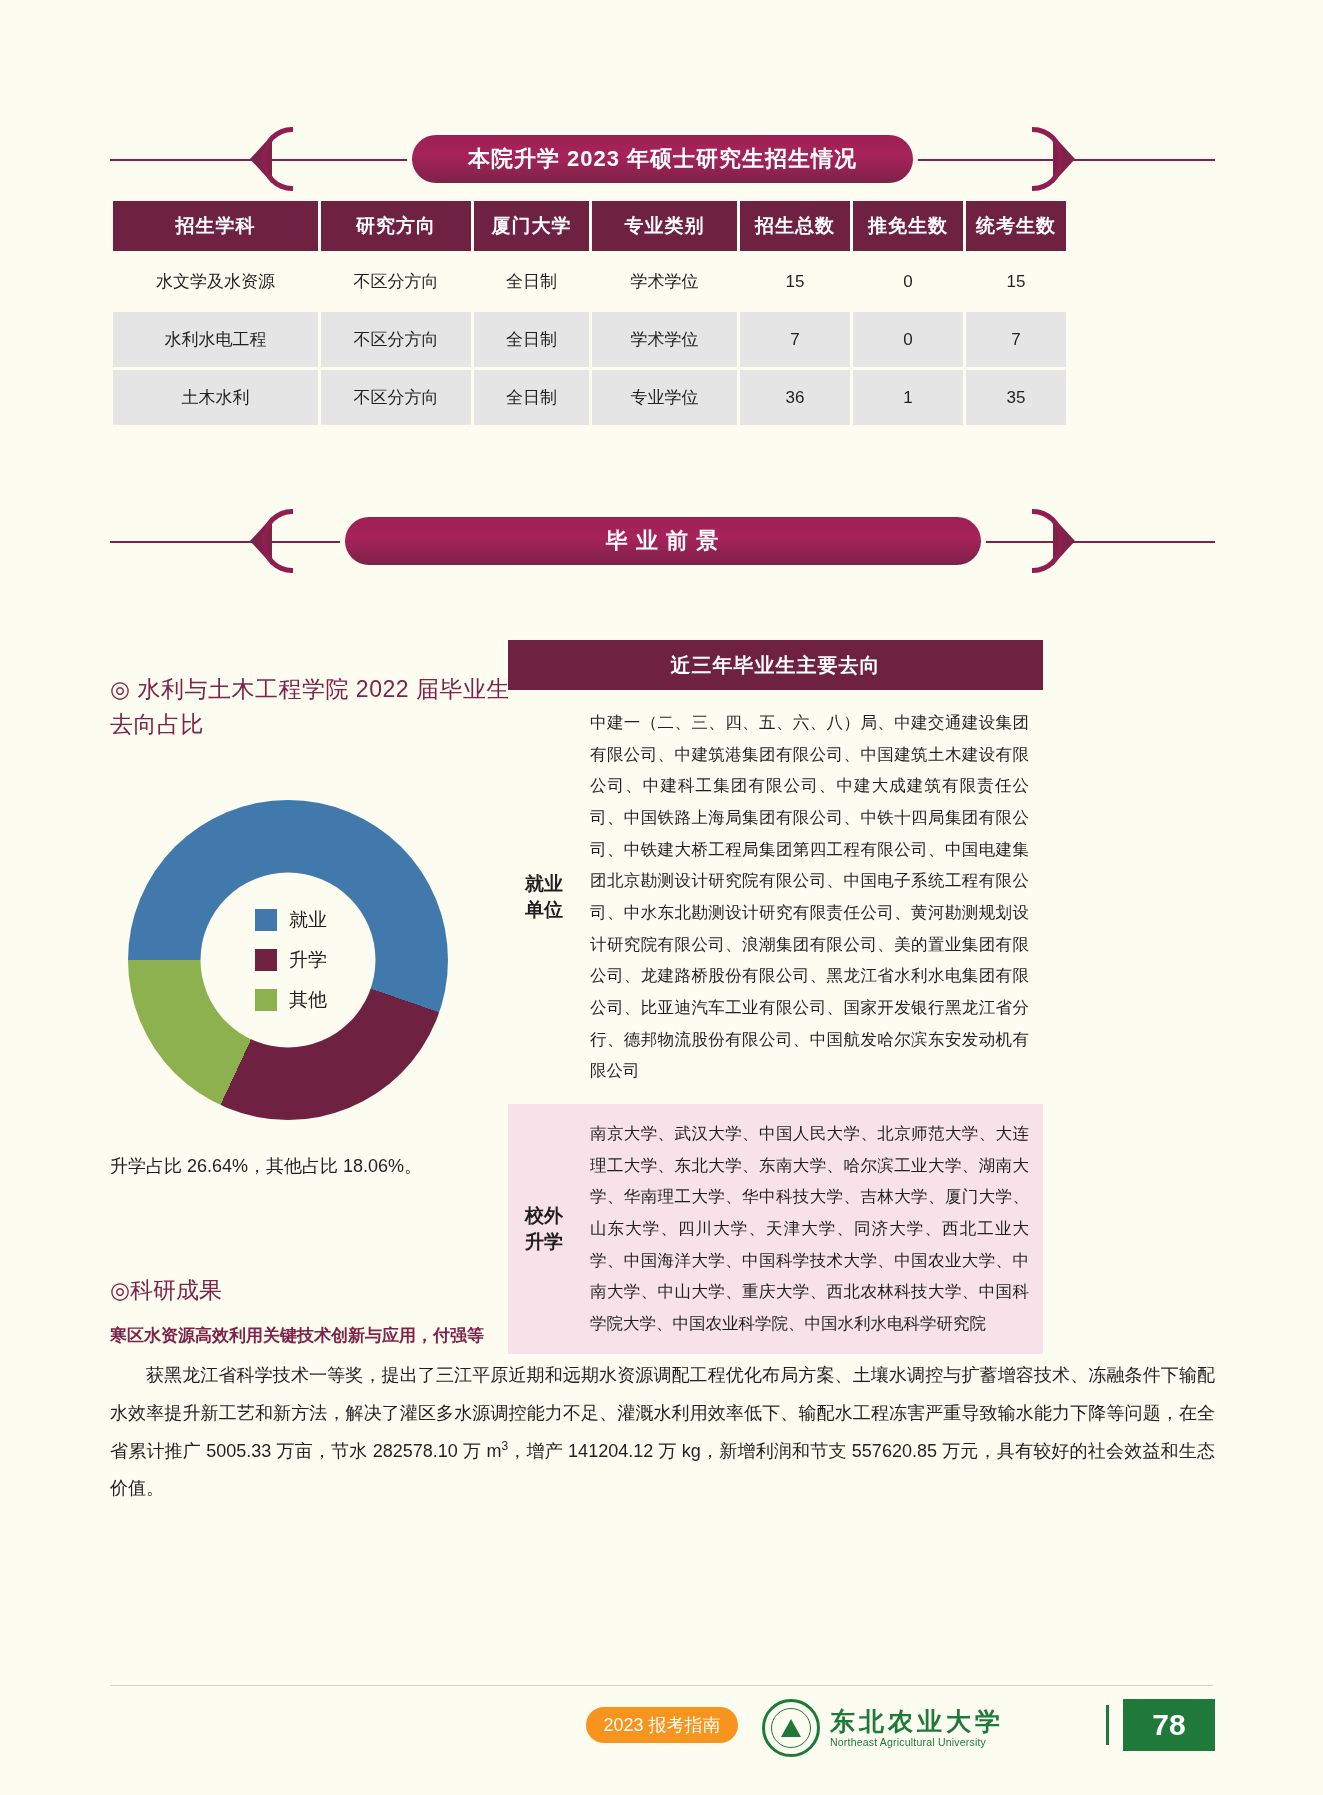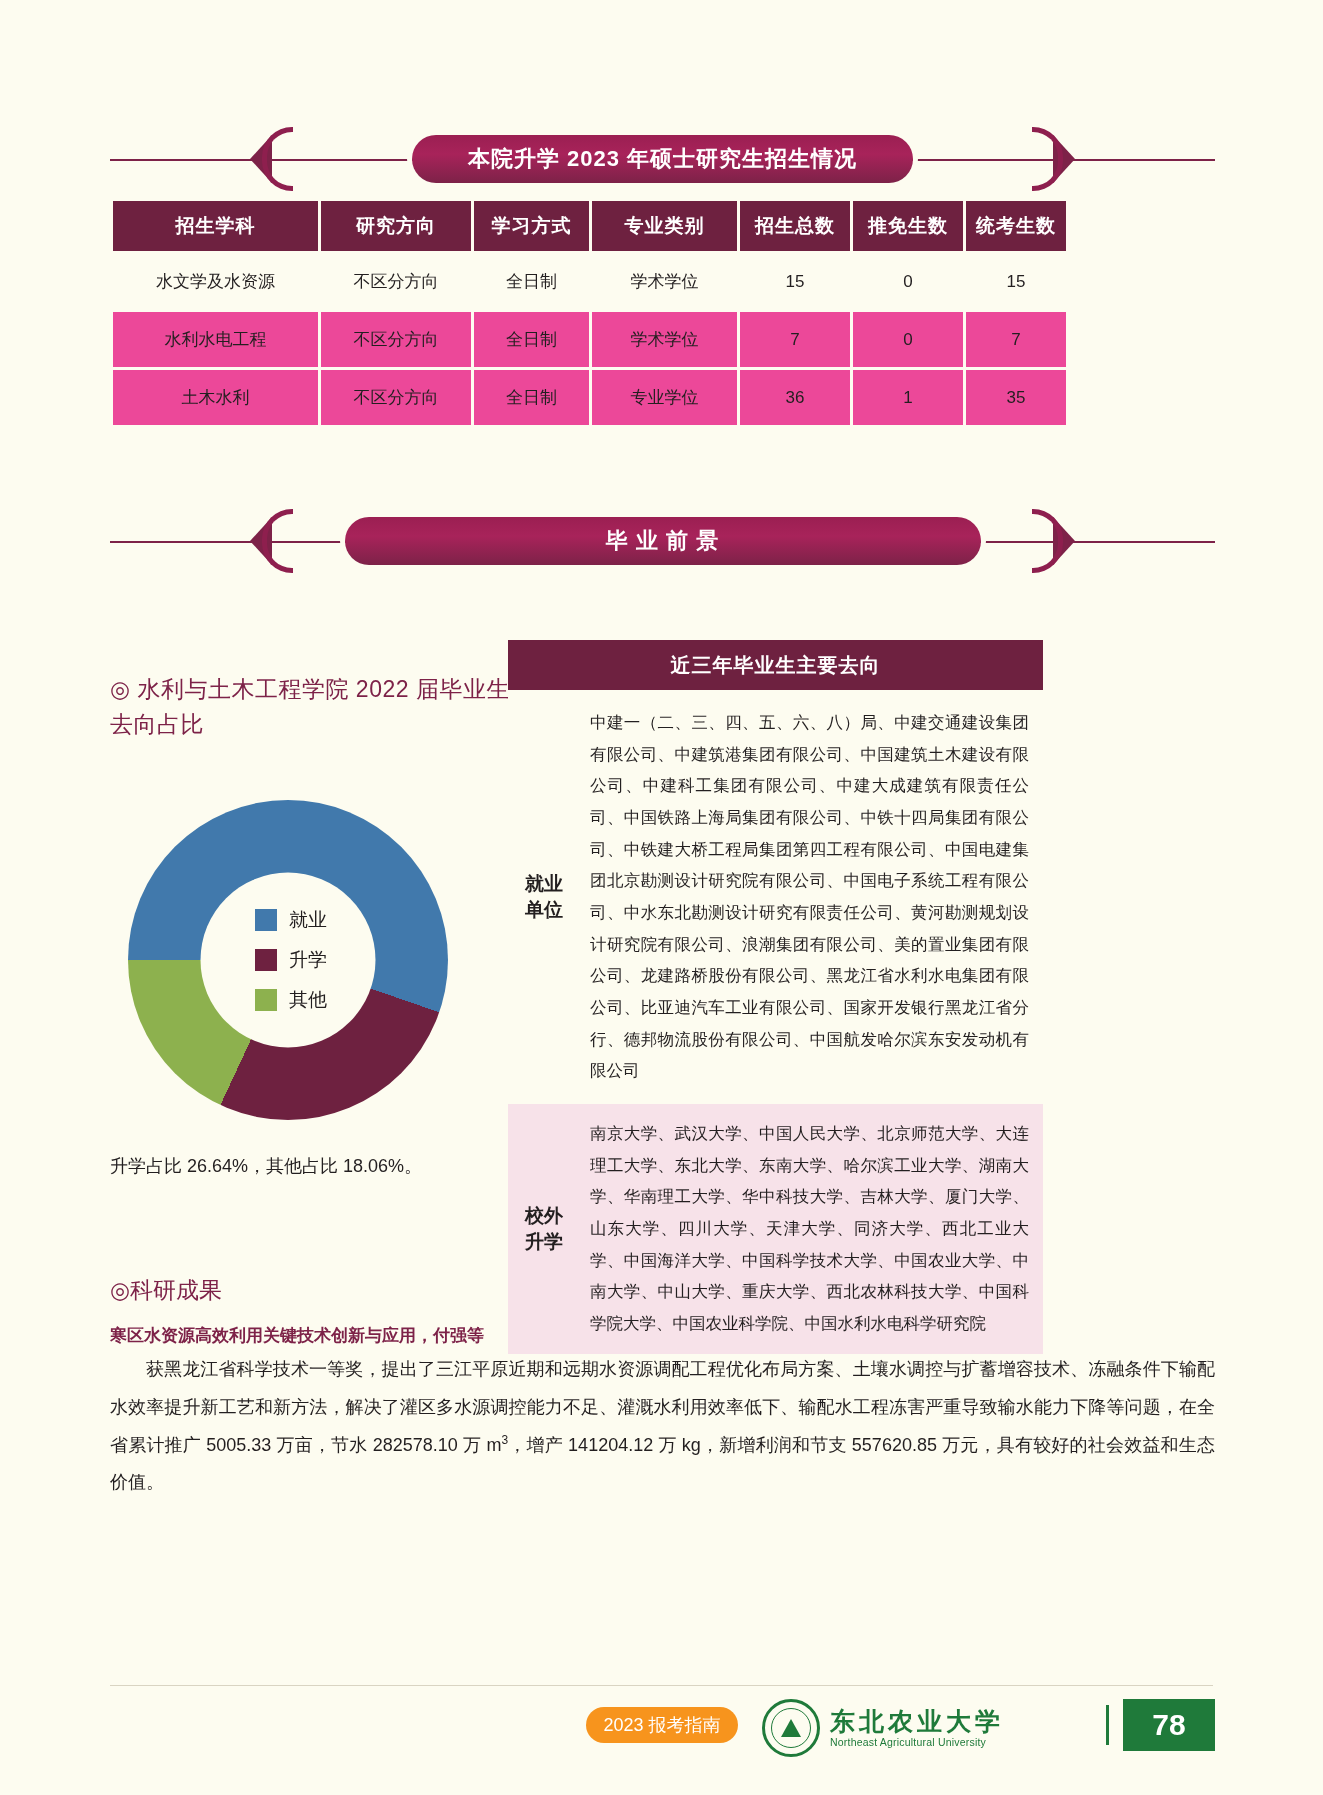--- a/index.html
+++ b/index.html
@@ -50,21 +50,21 @@
     width:935px;margin:18px 0 0 110px;table-layout:fixed;
   }
   table.adm th{
     background:#6e2140;color:#ffffff;font-size:19px;font-weight:bold;
     height:48px;text-align:center;letter-spacing:1px;
   }
   table.adm td{
     height:53px;text-align:center;font-size:17px;color:#231f20;
   }
   tr.odd td{background:#fdfcf0;}
-  tr.even td{background:#ec4899;margin-left:26px;}
+  tr.even td{background:#e5e5e5;margin-left:26px;}
 
   
   .chart-title{
     margin:22px 0 0 110px;width:420px;
     font-size:23px;color:#7d2248;line-height:1.5;letter-spacing:0.5px;
   }
   .donut-area{position:absolute;left:110px;top:800px;width:430px;height:330px;}
   .donut{
     position:absolute;left:18px;top:0;width:320px;height:320px;border-radius:50%;
   }
@@ -97,21 +97,21 @@
     font-size:19px;font-weight:bold;color:#231f20;line-height:1.35;
   }
   .dest-row .body{flex:1;padding:14px 14px 14px 10px;font-size:16.5px;line-height:1.92;text-align:justify;}
   .dest-row.r1 .lbl,.dest-row.r1 .body{background:#fdfcf0;}
   .dest-row.r2 .lbl,.dest-row.r2 .body{background:#f7e2e9;}
   .dest-row.r2{margin-top:3px;}
 
   
   .research{position:absolute;left:110px;top:1275px;width:1105px;}
   .res-h{font-size:23px;color:#7d2248;margin-bottom:18px;}
-  .res-sub{font-size:17px;font-weight:bold;color:#7d2248;margin-bottom:4px;}
+  .res-sub{font-size:17px;font-weight:bold;color:#7d2248;margin-bottom:10px;}
   .res-body{font-size:18px;line-height:2.1;text-align:justify;text-indent:2em;}
   .res-body sup{font-size:12px;vertical-align:super;}
 
   
   .footer{position:absolute;left:0;right:0;bottom:38px;height:58px;}
   .f-line{position:absolute;left:110px;right:110px;top:-14px;height:1px;background:#d9d4c2;}
   .guide{
     position:absolute;left:586px;top:8px;width:152px;height:36px;border-radius:18px;
     background:#f7941d;color:#fff;font-size:18px;display:flex;align-items:center;justify-content:center;
   }
@@ -159,21 +159,21 @@
           <col style="width:115px">
         <col style="width:145px">
           <col style="width:110px">
           <col style="width:110px">
           <col style="width:100px">
       </colgroup>
       <thead>
         <tr>
           <th>招生学科</th>
           <th>研究方向</th>
-          <th>学习方式</th>
+          <th>厦门大学</th>
           <th>专业类别</th>
           <th>招生总数</th>
           <th>推免生数</th>
           <th>统考生数</th>
         </tr>
       </thead>
       <tbody>
         <tr class="odd">
           <td>水文学及水资源</td>
           <td>不区分方向</td>

